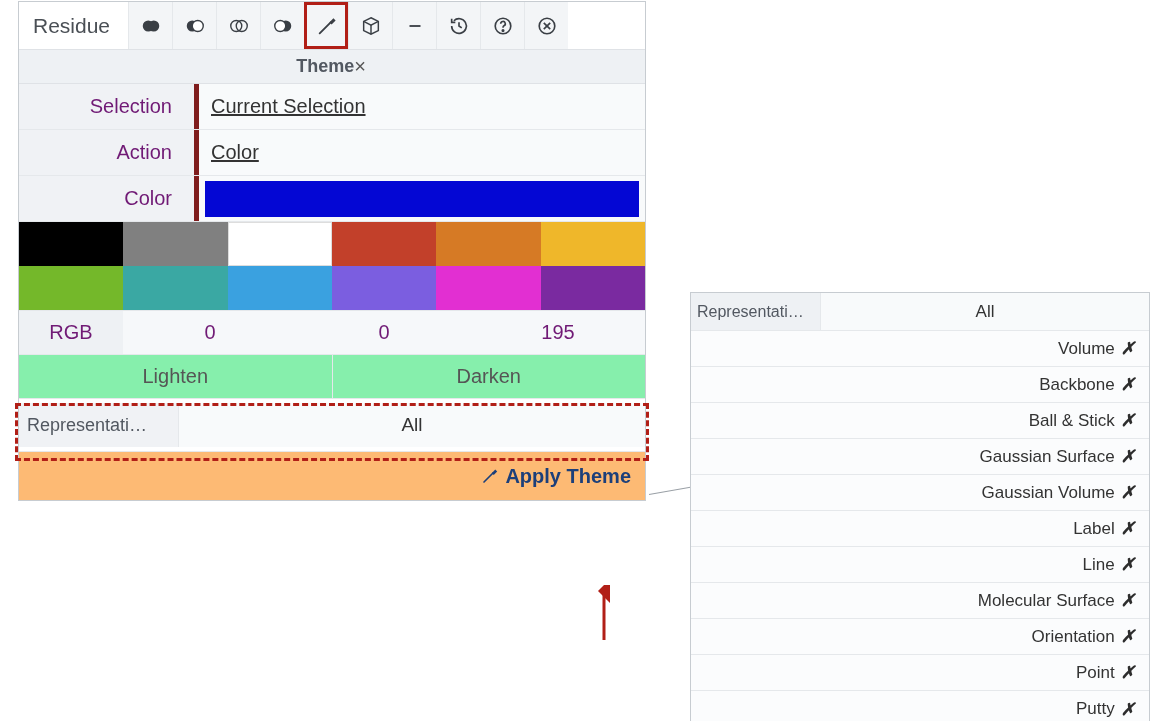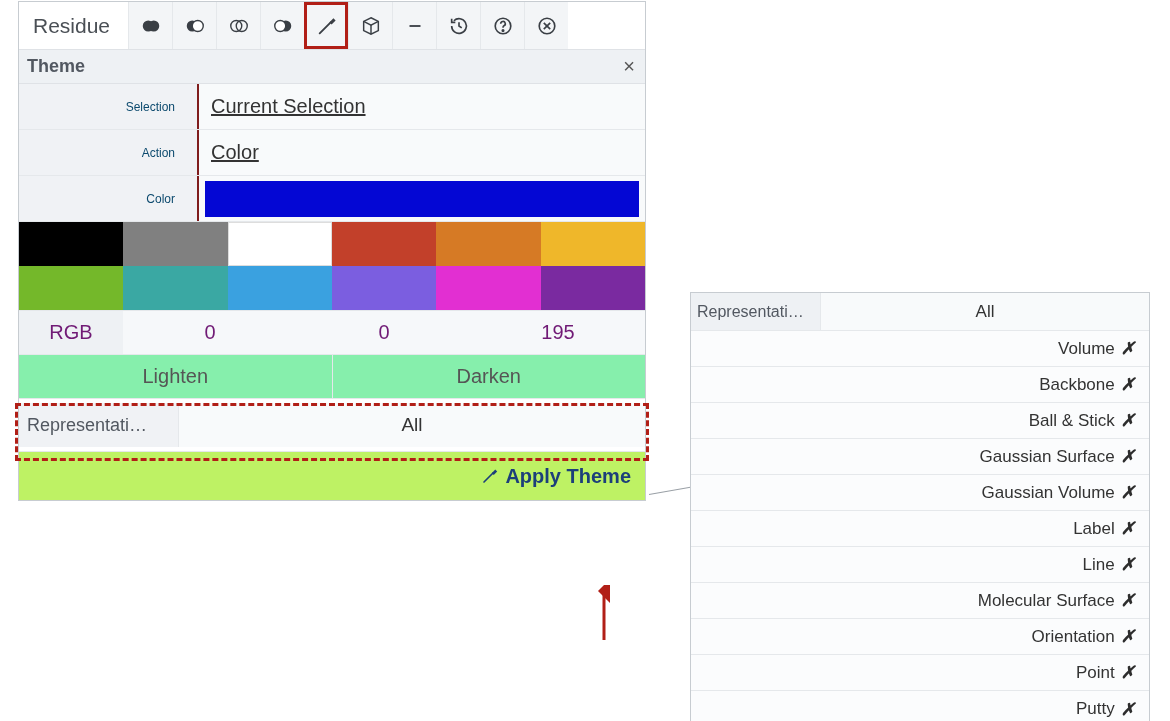--- a/index.html
+++ b/index.html
@@ -53,21 +53,21 @@
   .toolbar-btn.highlight {
     outline: 3px solid #b11f17;
     outline-offset: -3px;
     z-index: 1;
   }
 
   
   .panel-title-row {
     display: flex;
     align-items: center;
-    justify-content: space-between;
+    justify-content: center;
     height: 34px;
     padding: 0 10px 0 8px;
     background: #eef1f4;
     border-bottom: 1px solid #dfe2e6;
     font-size: 18px;
     color: #525861;
     font-weight: 600;
   }
   .close-x { font-size: 20px; color: #555; cursor: pointer; font-weight: 400;}
 
@@ -78,24 +78,24 @@
     border-bottom: 1px solid #e5e8eb;
     background: #f6f8fa;
     min-height: 46px;
   }
   .kv-key {
     width: 180px;
     display: flex;
     align-items: center;
     justify-content: flex-end;
     padding-right: 22px;
-    font-size: 12px;
-    color: #0c4a6e;
+    font-size: 20px;
+    color: #701a75;
     background: #f0f2f5;
-    border-right: 2px solid #7f1d1d;
+    border-right: 5px solid #7f1d1d;
   }
   .kv-val {
     flex: 1;
     display: flex;
     align-items: center;
     padding-left: 12px;
     font-size: 20px;
     color: #333;
     background: #f8fafb;
     text-decoration: underline;
@@ -205,21 +205,21 @@
     background: #f8fafb;
   }
 
   
   .panel-footer {
     height: 48px;
     display: flex;
     align-items: center;
     justify-content: flex-end;
     padding-right: 14px;
-    background: #bef264;
+    background: #fdba74;
     font-size: 20px;
     font-weight: 700;
     color: #1c3f7a;
     gap: 6px;
   }
   .panel-footer svg { width: 18px; height: 18px; }
 
   
   .arrow-up {
     position: absolute;

